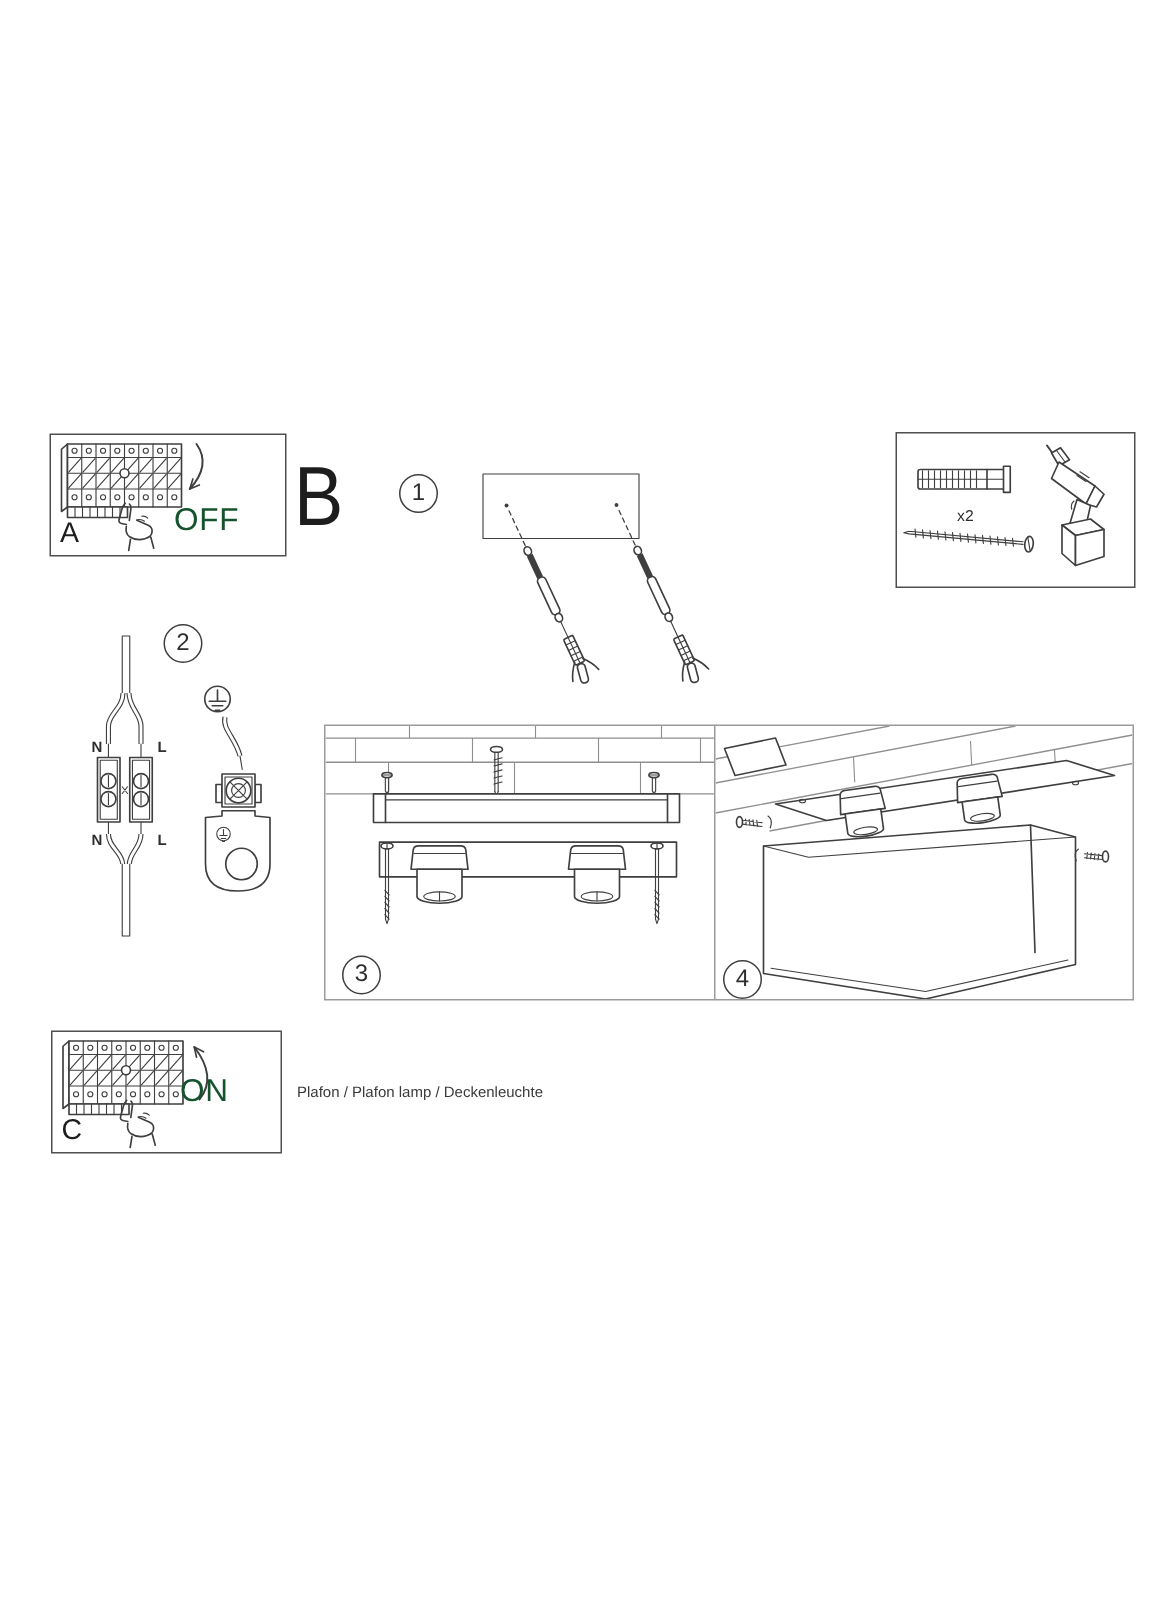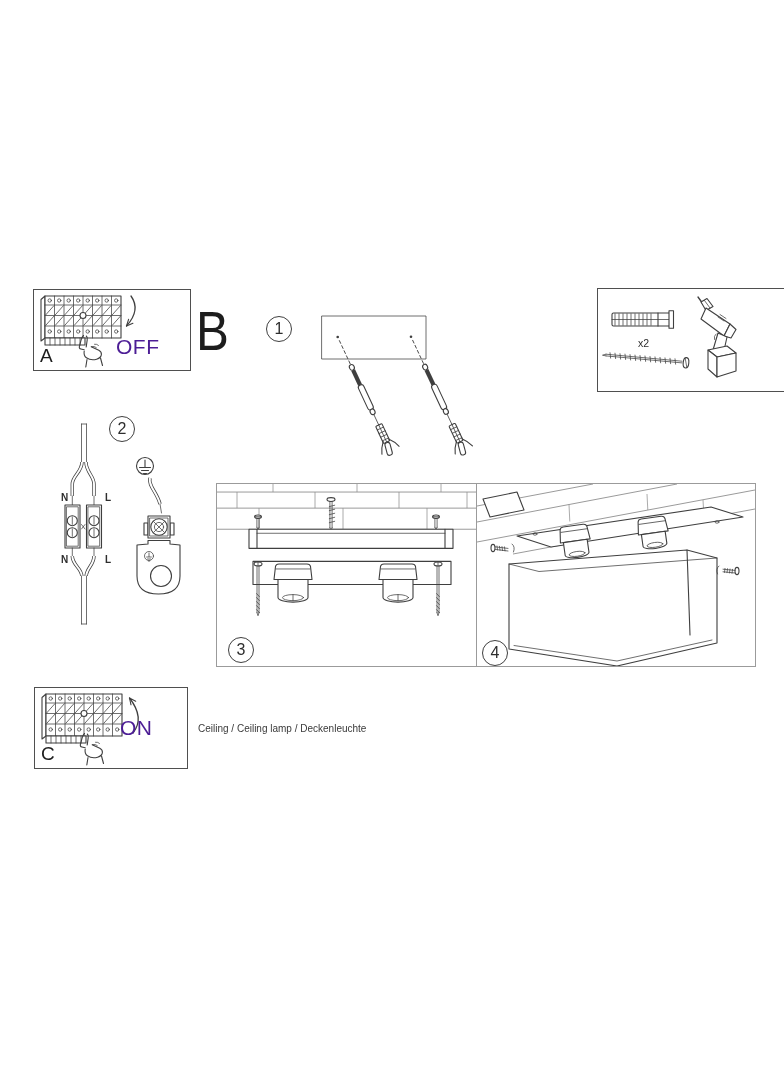--- a/index.html
+++ b/index.html
@@ -20,21 +20,21 @@
   .lt{stroke:var(--faint-line); fill:none; stroke-width:0.9;}
   .thin{stroke-width:0.75;}
   .dash{stroke-dasharray:3 2.6; stroke-width:0.85;}
   .wireO{stroke:var(--line); stroke-width:3.4; fill:none;}
   .wireI{stroke:#fff; stroke-width:1.9; fill:none;}
   .svg-label{stroke:none; fill:var(--text); font-family:"Liberation Sans",sans-serif;}
   .badge{width:26px; height:26px; border:1.5px solid var(--line); border-radius:50%;
          display:flex; align-items:center; justify-content:center; font-size:16px;
          background:#fff; color:var(--text);}
   .big-letter{font-size:56px; line-height:1; color:#1d1d1d; transform:scaleX(.88); transform-origin:left top;}
-  .state-label{font-size:21px; letter-spacing:.5px; color:#4c1d95;}
+  .state-label{font-size:21px; letter-spacing:.5px; color:#14532d;}
   .corner-letter{font-size:19px; color:#1d1d1d;}
   .caption{font-size:10px; line-height:13px; color:#3a3a3a;}
   .defs-holder{position:absolute; width:0; height:0; overflow:hidden;}
 </style>
 </head>
 <body>
 
 <div class="page">
 
   <svg class="defs-holder" aria-hidden="true">
@@ -114,21 +114,21 @@
     <circle class="fd" cx="42.7" cy="29" r="1.3"></circle>
     <circle class="fd" cx="116" cy="28.7" r="1.3"></circle>
     <g>
         <use href="#anchor-art" transform="translate(42.7,29) rotate(-25)"></use>
       </g>
     <g>
         <use href="#anchor-art" transform="translate(116,28.7) rotate(-25)"></use>
       </g>
   </svg>
 
-  <div class="abs outlined-box" style="left:597px; top:288px; width:188px; height:104px;">
+  <div class="abs outlined-box" style="left:597px; top:288px; width:160px; height:104px;">
     <svg width="156" height="100" viewBox="0 0 156 100">
       <g transform="translate(14,24)">
         <rect class="sf" x="0" y="0" width="60" height="13" rx="1.5"></rect>
         <path class="s thin" d="M3 .8V12.2M7 .8V12.2M11 .8V12.2M15 .8V12.2M19 .8V12.2M23 .8V12.2M27 .8V12.2M31 .8V12.2M35 .8V12.2M39 .8V12.2 M0 6.5H60"></path>
         <path class="s" d="M46 0V13"></path>
         <rect class="sf" x="57" y="-2.2" width="4.5" height="17.4"></rect>
       </g>
       <g>
         <path class="s thin" d="M8 65.2L84 72.2 M8 66.9L84 73.9 M8 65.2L4.5 66.2 8 66.9"></path>
         <path class="s thin" d="M12 63.7l0.6 5.4M17 64.2l0.6 5.4M22 64.7l0.6 5.4M27 65.1l0.6 5.4M32 65.6l0.6 5.4M37 66.1l0.6 5.4M42 66.5l0.6 5.4M47 67l0.6 5.4M52 67.5l0.6 5.4M57 67.9l0.6 5.4M62 68.4l0.6 5.4M67 68.9l0.6 5.4M72 69.3l0.6 5.4M77 69.8l0.6 5.4"></path>
@@ -324,16 +324,16 @@
       <g transform="translate(88,4)">
         <path class="s" style="stroke-width:1.3" d="M10 41Q22 26 6.5 6"></path>
         <path class="s" d="M6.5 6l1.5 6.8 M6.5 6l6.2 3.2"></path>
       </g>
     </svg>
     <div class="abs corner-letter" style="left:6px; bottom:3px;">C</div>
     <div class="abs state-label" style="left:85px; top:28px;">ON</div>
   </div>
 
   <div class="abs caption" style="left:198px; top:722px;">
-    <div>Ceiling / Ceiling lamp / Deckenleuchte</div>
+    <div>Plafon / Plafon lamp / Deckenleuchte</div>
   </div>
 
 </div>
 
 </body></html>

